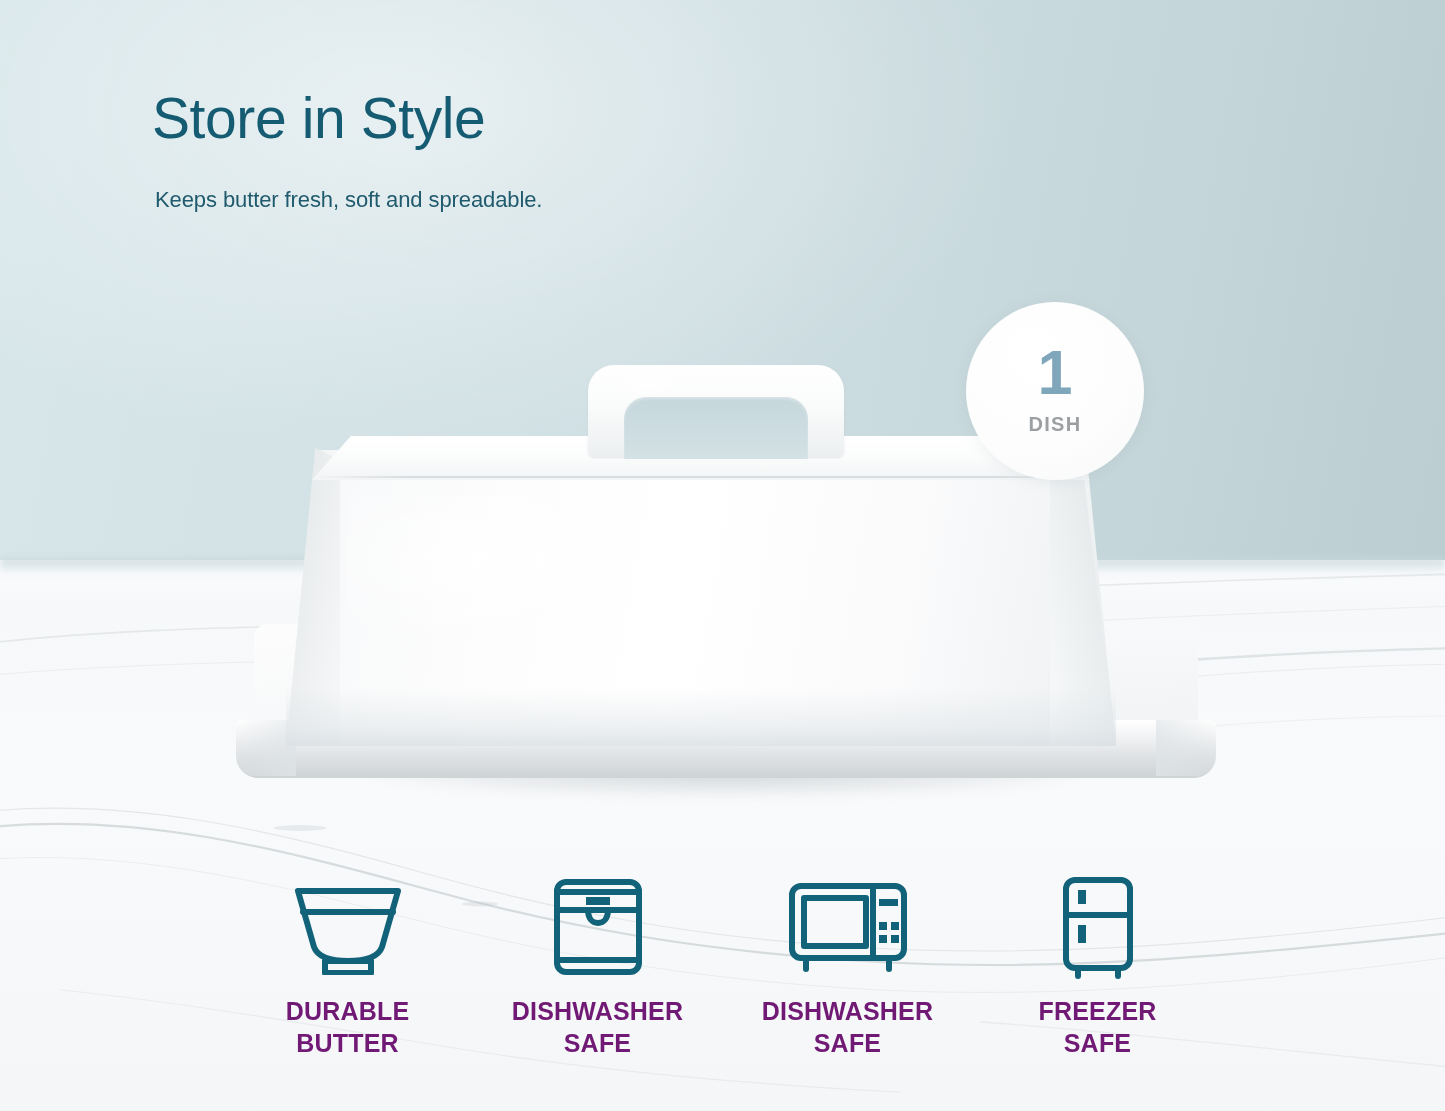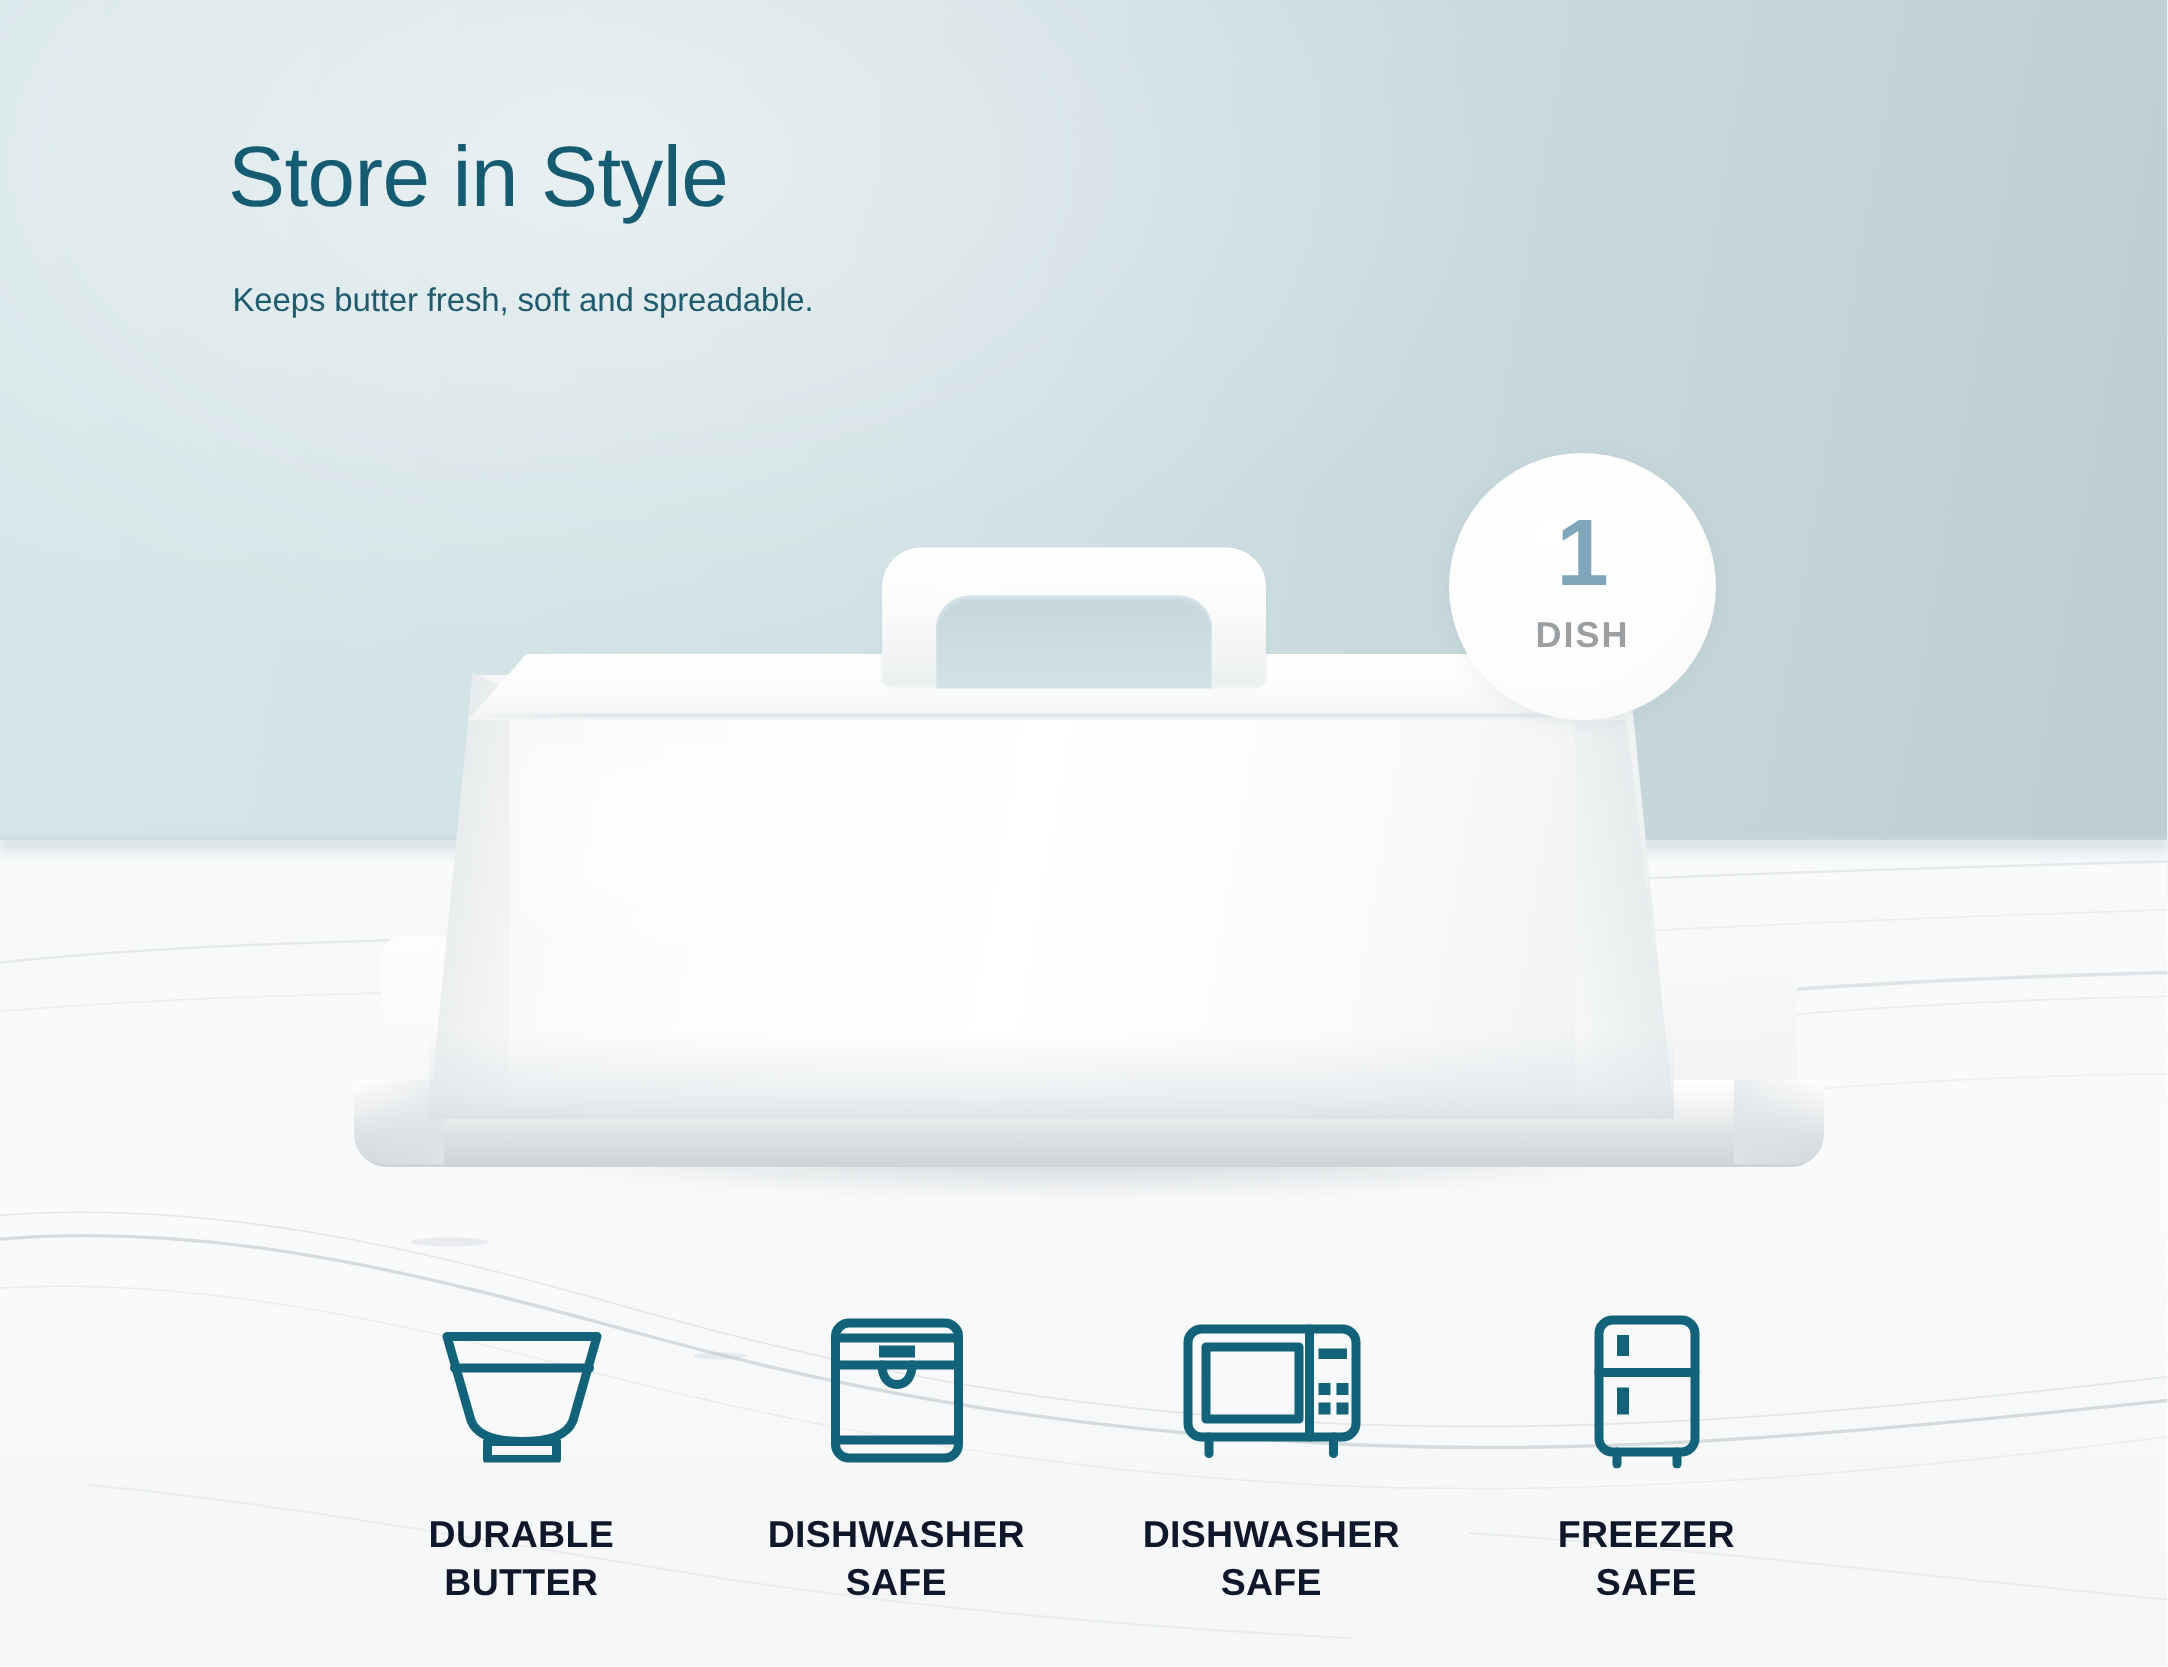--- a/index.html
+++ b/index.html
@@ -66,21 +66,21 @@
     box-shadow:0 2px 14px rgba(120,140,150,.12);
     display:flex; flex-direction:column;
     align-items:center; justify-content:center;
   }
   .badge-num {
     font-size:63px; font-weight:700; color:#7fa6bb;
     line-height:1; letter-spacing:0px;
     margin-top:-6px;
   }
   .badge-label {
-    font-size:24px; font-weight:700; color:#9b9fa1;
+    font-size:20px; font-weight:700; color:#9b9fa1;
     letter-spacing:1.3px; margin-top:9px;
   }
 
   
   .product { position:absolute; left:0; top:0; width:1445px; height:1111px; pointer-events:none; }
 
   
   .dish-shadow {
     position:absolute; left:250px; top:742px; width:950px; height:64px;
     background:radial-gradient(ellipse 470px 30px at 50% 50%, rgba(150,163,170,.38) 0%, rgba(150,163,170,.14) 55%, rgba(150,163,170,0) 80%);
@@ -192,22 +192,22 @@
   .features {
     position:absolute; left:0; top:875px; width:1445px;
     display:flex; justify-content:center; align-items:flex-start;
   }
   .feature {
     width:178px; display:flex; flex-direction:column; align-items:center;
   }
   .feature + .feature { margin-left:72px; }
   .feature-icon { height:104px; display:flex; align-items:center; justify-content:center; }
   .feature-label {
-    margin-top:28px; text-align:center;
-    font-size:25px; font-weight:700; color:#0f172a;
+    margin-top:16px; text-align:center;
+    font-size:25px; font-weight:700; color:#701a75;
     letter-spacing:.2px; line-height:1.28;
   }
   .feature-label span { display:block; }
 </style>
 </head>
 <body>
 
 <div class="stage">
 
   <div class="wall"></div>

